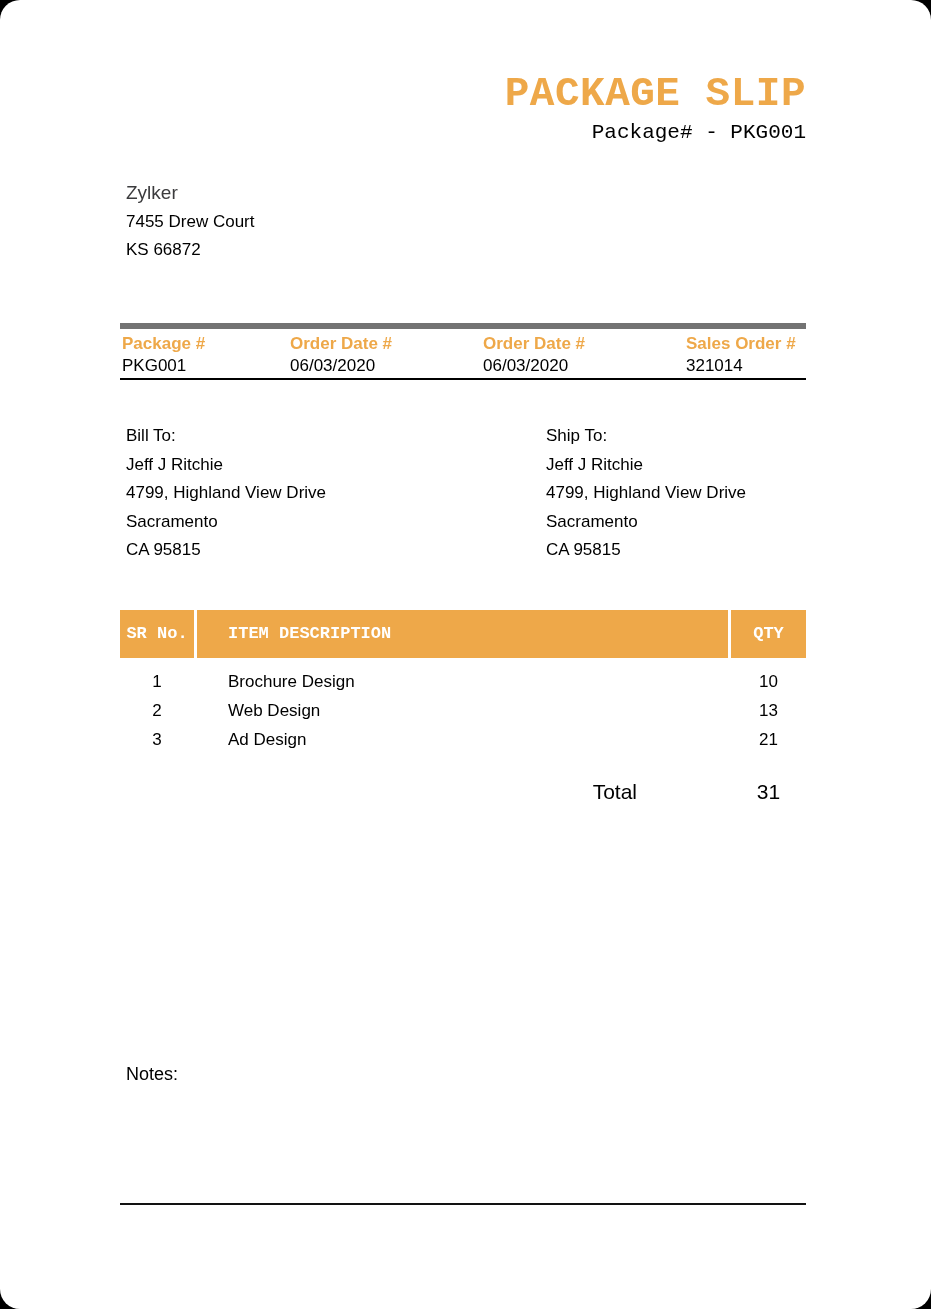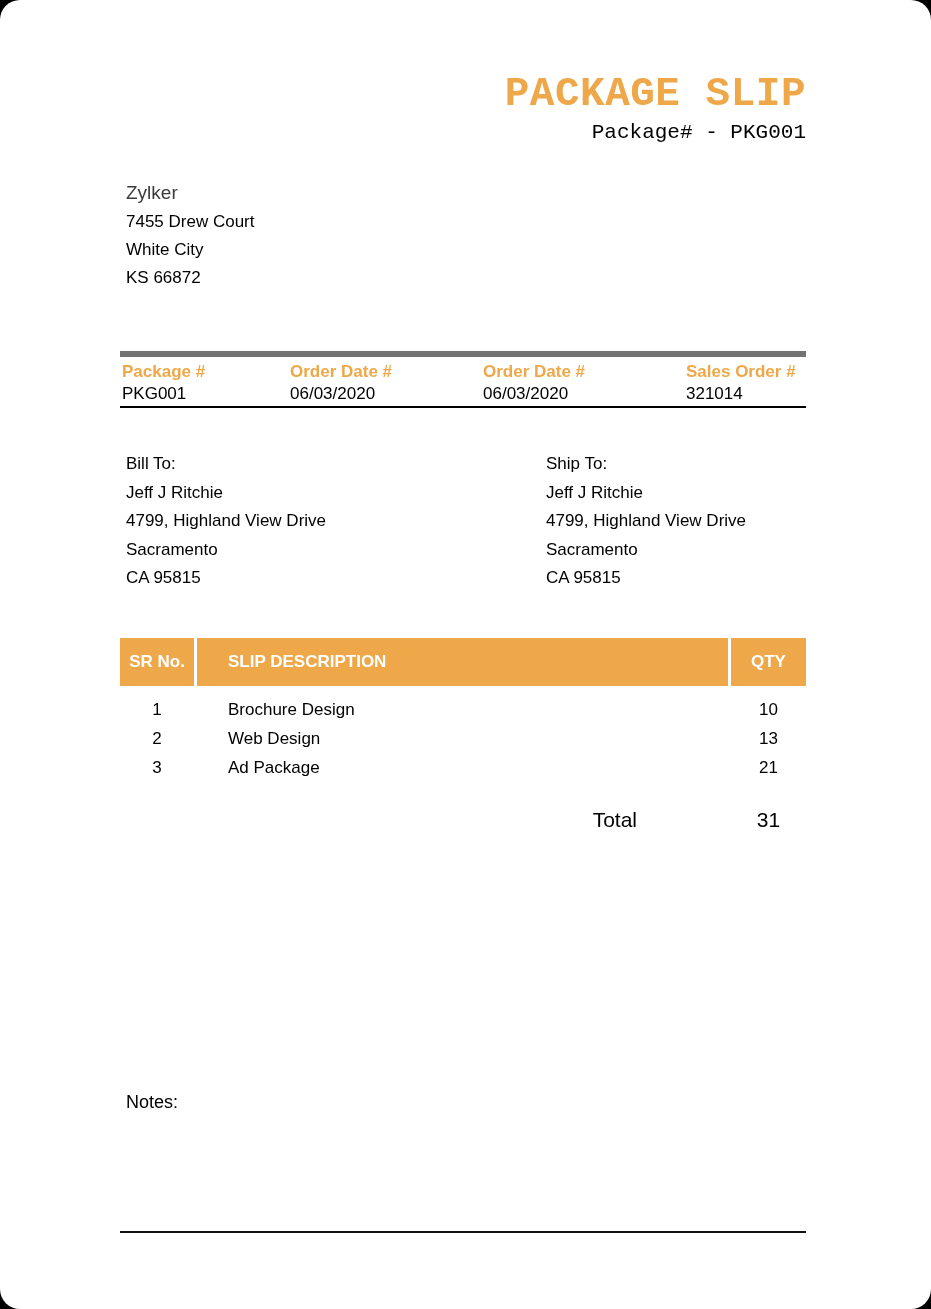--- a/index.html
+++ b/index.html
@@ -76,20 +76,21 @@
     height: 48px;
   }
   .items-header > div {
     background: var(--accent);
     color: #fff;
     font-weight: bold;
     font-size: 17px;
     display: flex;
     align-items: center;
     justify-content: center;
+    font-family: Liberation Mono, monospace;
   }
   .items-header .desc-h { justify-content: flex-start; padding-left: 31px; }
   .items-rows { padding-top: 9px; }
   .item-row {
     display: grid;
     grid-template-columns: 74px 1fr 75px;
     gap: 3px;
     font-size: 17px;
     line-height: 29px;
   }
@@ -127,21 +128,20 @@
   <div class="content">
 
     <div class="doc-header">
       <div class="title">PACKAGE SLIP</div>
       <div class="subtitle">Package# - PKG001</div>
     </div>
 
     <div class="company">
       <div class="company-name">Zylker</div>
       <div class="addr-line">7455 Drew Court</div>
-      <div class="addr-line">White City</div>
       <div class="addr-line">KS 66872</div>
     </div>
 
     <div class="info-table">
       <div class="cell head">Package #</div>
       <div class="cell head">Order Date #</div>
       <div class="cell head">Order Date #</div>
       <div class="cell head">Sales Order #</div>
       <div class="cell val">PKG001</div>
       <div class="cell val">06/03/2020</div>
@@ -162,37 +162,37 @@
         <div>Jeff J Ritchie</div>
         <div>4799, Highland View Drive</div>
         <div>Sacramento</div>
         <div>CA 95815</div>
       </div>
     </div>
 
     <div class="items">
       <div class="items-header">
         <div>SR No.</div>
-        <div class="desc-h">SLIP DESCRIPTION</div>
+        <div class="desc-h">ITEM DESCRIPTION</div>
         <div>QTY</div>
       </div>
       <div class="items-rows">
         <div class="item-row">
           <div class="sr">1</div>
           <div class="desc">Brochure Design</div>
           <div class="qty">10</div>
         </div>
         <div class="item-row">
           <div class="sr">2</div>
           <div class="desc">Web Design</div>
           <div class="qty">13</div>
         </div>
         <div class="item-row">
           <div class="sr">3</div>
-          <div class="desc">Ad Package</div>
+          <div class="desc">Ad Design</div>
           <div class="qty">21</div>
         </div>
       </div>
       <div class="total-row">
         <span class="total-label">Total</span>
         <span class="total-qty">31</span>
       </div>
     </div>
 
     <div class="notes">Notes:</div>

